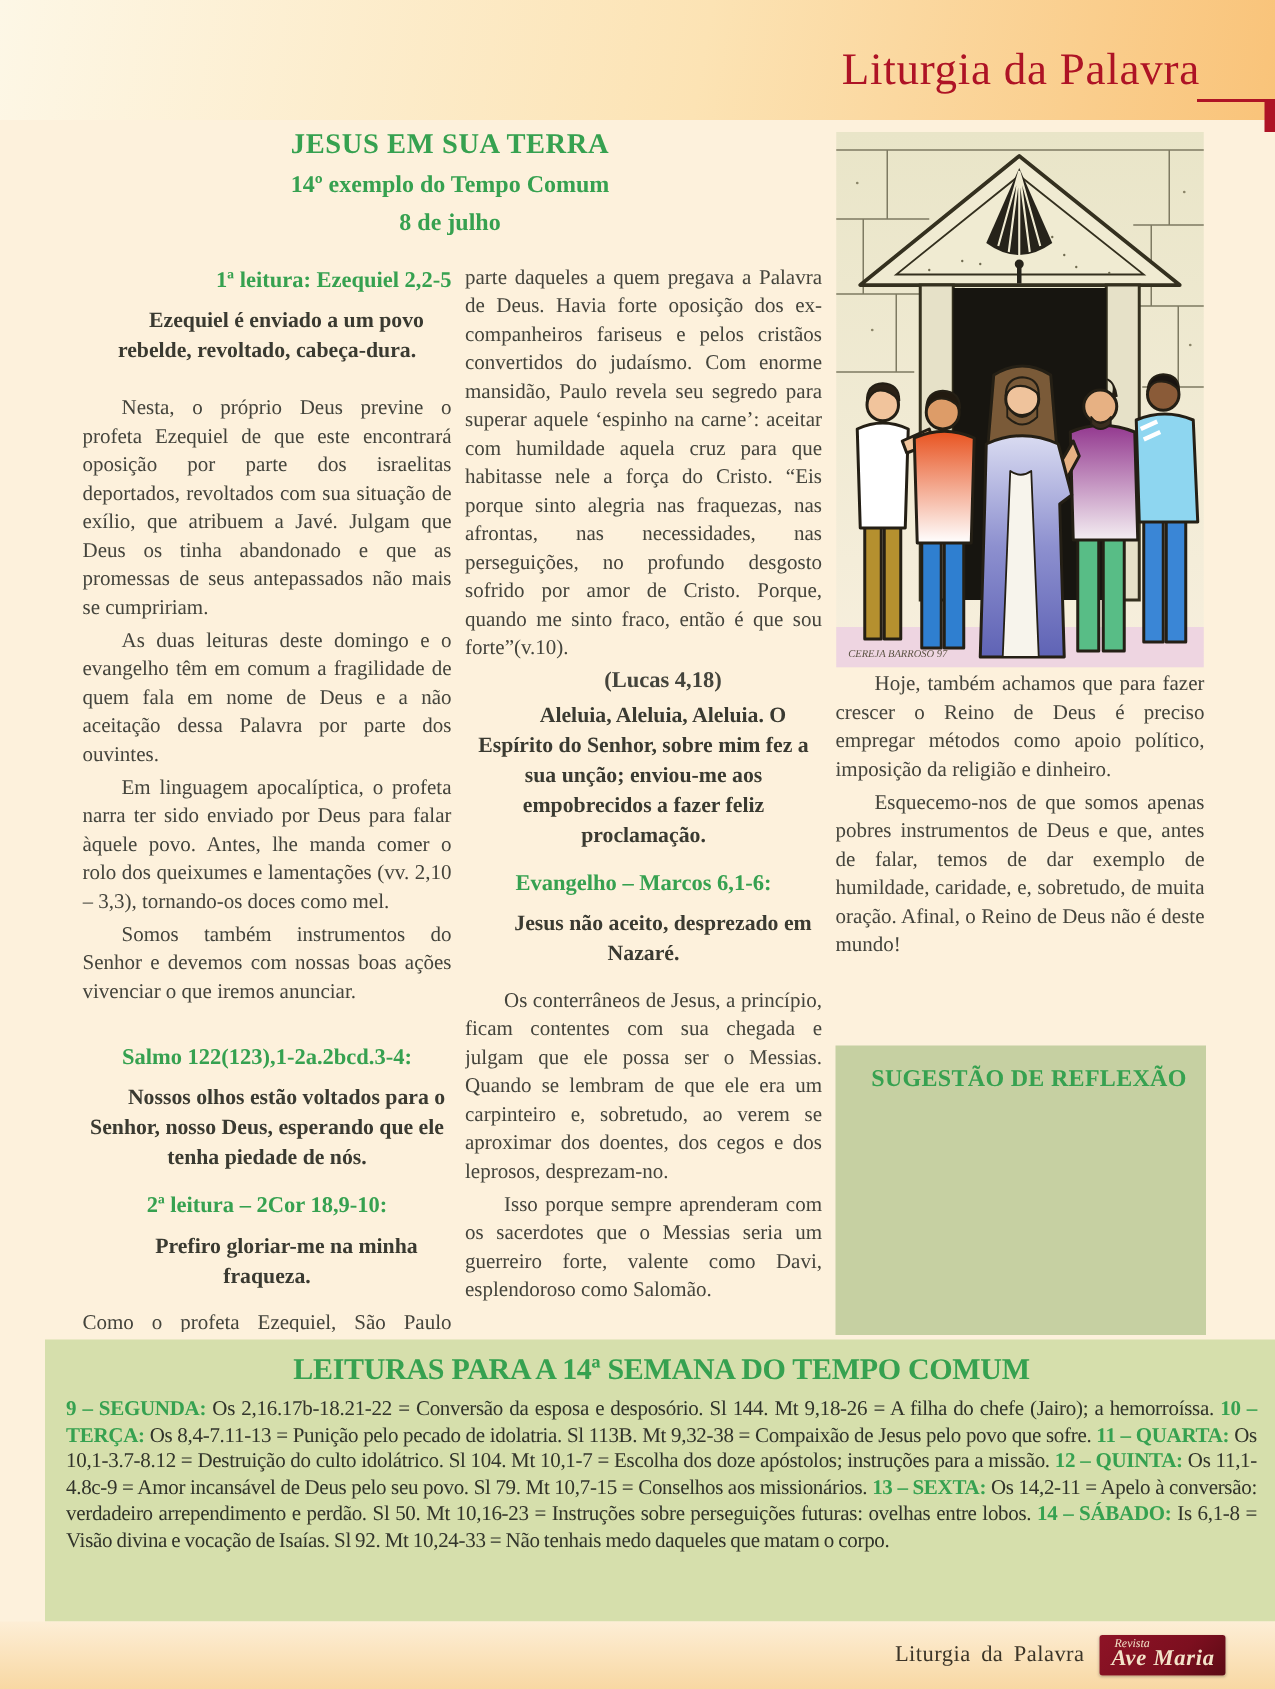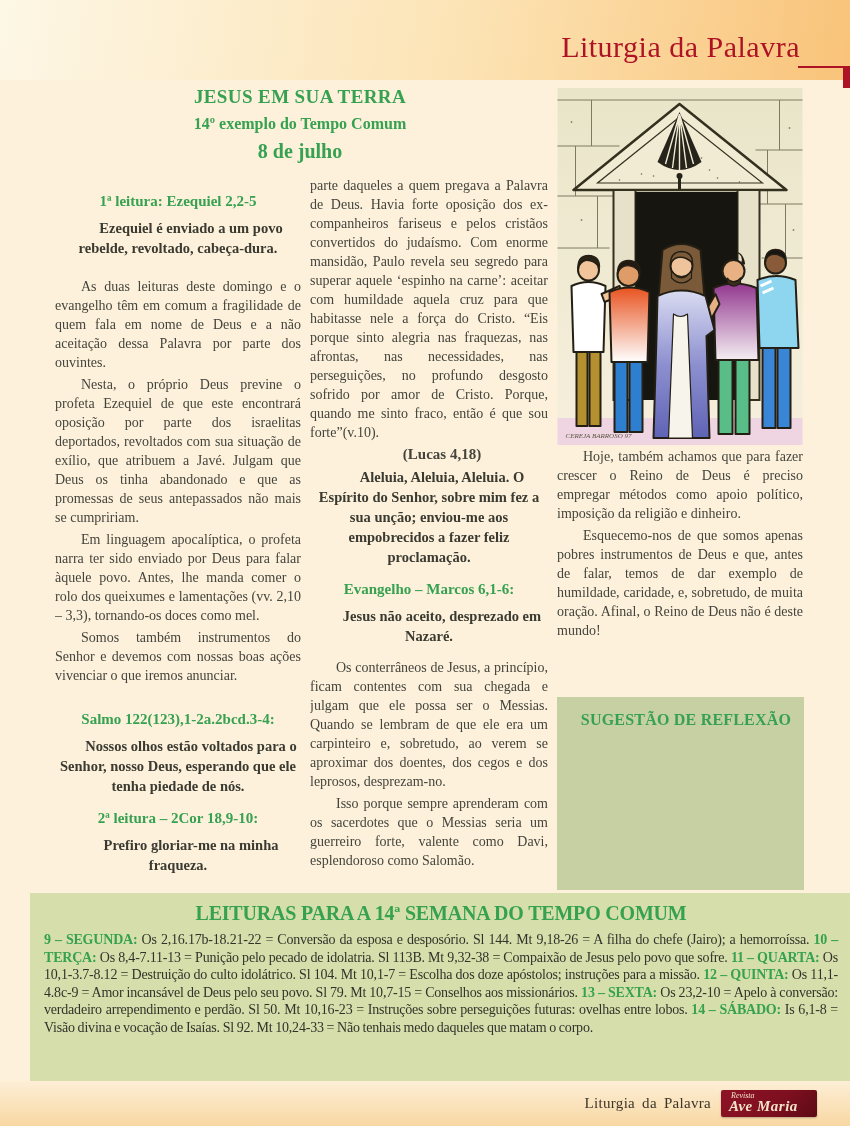--- a/index.html
+++ b/index.html
@@ -29,32 +29,32 @@
   .header-title{position:absolute;top:30px;right:50px;font-size:30px;letter-spacing:.5px;
     color:var(--accent-red);white-space:nowrap;}
   .header-rule{position:absolute;top:66px;right:0;width:52px;height:2px;background:var(--accent-red);}
   .header-edge-tab{position:absolute;top:66px;right:0;width:7px;height:22px;background:var(--accent-red);}
 
   
   .article-head{position:absolute;left:55px;top:86px;width:490px;text-align:center;
     color:var(--heading-green);font-weight:bold;}
   .article-head .t1{font-size:19px;letter-spacing:.4px;}
   .article-head .t2{font-size:16px;margin-top:7px;}
-  .article-head .t3{font-size:20px;margin-top:7px;text-align:center;}
+  .article-head .t3{font-size:16px;margin-top:7px;text-align:center;}
 
   
   .col{position:absolute;font-size:14px;line-height:19px;text-align:justify;overflow:hidden;}
   .col-left{left:55px;top:176px;width:246px;height:712px;}
   .col-mid{left:310px;top:176px;width:238px;height:712px;}
   .col-right-text{left:557px;top:447px;width:246px;height:240px;}
   .col p{text-indent:26px;margin:0 0 3px 0;}
   .col p.no-indent{text-indent:0;}
   .green-h{color:var(--heading-green);font-weight:bold;text-align:center;font-size:15px;
     text-indent:0;margin:13px 0 7px 0;line-height:19px;}
-  .green-h.first{margin-top:16px;}
+  .green-h.first{margin-top:2px;text-align:right;}
   .lead{font-weight:bold;text-align:center;text-indent:0;font-size:14.5px;line-height:20px;
     color:#3a3a31;margin:0 0 10px 0;}
   .sub-ref{font-weight:bold;text-align:center;text-indent:0;font-size:15px;margin:0 0 6px 0;}
   .gap-lg{height:16px;}
   .gap-md{height:9px;}
 
   
   .illustration{position:absolute;left:557px;top:88px;width:246px;height:357px;}
   .illustration svg{display:block;width:100%;height:100%;}
 
@@ -73,21 +73,21 @@
     letter-spacing:-.2px;margin-bottom:6px;}
   .readings-text{font-size:14px;line-height:17.5px;text-align:justify;color:#31332a;
     letter-spacing:-.2px;word-spacing:-.5px;}
   .rb-day{color:var(--heading-green);font-weight:bold;}
 
   
   .footer-band{position:absolute;left:0;top:1081px;width:850px;height:45px;
     background:linear-gradient(var(--footer-start),var(--footer-end));}
   .footer-inner{position:absolute;right:33px;top:9px;display:flex;align-items:center;gap:10px;}
   .footer-label{font-size:15px;color:#3c3528;letter-spacing:.3px;word-spacing:3px;}
-  .magazine-logo{width:96px;height:27px;border-radius:2px;position:relative;
+  .magazine-logo{width:84px;height:27px;border-radius:2px;position:relative;
     background:linear-gradient(135deg,#8e1326,var(--logo-maroon) 60%,#5c0a15);
     box-shadow:0 1px 2px rgba(0,0,0,.25);color:#f3e2c8;
     font-family:"Liberation Serif","DejaVu Serif",serif;font-style:italic;text-align:center;}
   .logo-revista{position:absolute;top:1px;left:10px;font-size:8px;}
   .logo-avemaria{position:absolute;bottom:2px;left:8px;font-size:15px;font-weight:bold;
     letter-spacing:.5px;}
 </style>
 </head>
 <body>
 
@@ -101,22 +101,22 @@
   <div class="article-head">
     <div class="t1">JESUS EM SUA TERRA</div>
     <div class="t2">14º exemplo do Tempo Comum</div>
     <div class="t3">8 de julho</div>
   </div>
 
   <div class="col col-left">
     <div class="green-h first">1ª leitura: Ezequiel 2,2-5</div>
     <p class="lead">Ezequiel é enviado a um povo rebelde, revoltado, cabeça-dura.</p>
     <div class="gap-lg"></div>
+    <p>Nesta, o próprio Deus previne o profeta Ezequiel de que este encontrará oposição por parte dos israelitas deportados, revoltados com sua situação de exílio, que atribuem a Javé. Julgam que Deus os tinha abandonado e que as promessas de seus antepassados não mais se cumpririam.</p>
     <p>As duas leituras deste domingo e o evangelho têm em comum a fragilidade de quem fala em nome de Deus e a não aceitação dessa Palavra por parte dos ouvintes.</p>
-    <p>Nesta, o próprio Deus previne o profeta Ezequiel de que este encontrará oposição por parte dos israelitas deportados, revoltados com sua situação de exílio, que atribuem a Javé. Julgam que Deus os tinha abandonado e que as promessas de seus antepassados não mais se cumpririam.</p>
     <p>Em linguagem apocalíptica, o profeta narra ter sido enviado por Deus para falar àquele povo. Antes, lhe manda comer o rolo dos queixumes e lamentações (vv. 2,10 – 3,3), tornando-os doces como mel.</p>
     <p>Somos também instrumentos do Senhor e devemos com nossas boas ações vivenciar o que iremos anunciar.</p>
     <div class="gap-md"></div>
     <div class="green-h">Salmo 122(123),1-2a.2bcd.3-4:</div>
     <p class="lead">Nossos olhos estão voltados para o Senhor, nosso Deus, esperando que ele tenha piedade de nós.</p>
     <div class="green-h">2ª leitura – 2Cor 18,9-10:</div>
     <p class="lead">Prefiro gloriar-me na minha fraqueza.</p>
     <div class="gap-md"></div>
     <p class="no-indent">Como o profeta Ezequiel, São Paulo também experimentou a oposição de</p>
   </div>
@@ -255,21 +255,21 @@
   </div>
 
   <div class="readings-box">
     <div class="readings-title">LEITURAS PARA A 14ª SEMANA DO TEMPO COMUM</div>
     <div class="readings-text">
       <span class="rb-day">9 – SEGUNDA:</span>
       <span>Os 2,16.17b-18.21-22 = Conversão da esposa e desposório. Sl 144. Mt 9,18-26 = A filha do chefe (Jairo); a hemorroíssa. </span><span class="rb-day">10 – TERÇA:</span>
       <span>Os 8,4-7.11-13 = Punição pelo pecado de idolatria. Sl 113B. Mt 9,32-38 = Compaixão de Jesus pelo povo que sofre. </span><span class="rb-day">11 – QUARTA:</span>
       <span>Os 10,1-3.7-8.12 = Destruição do culto idolátrico. Sl 104. Mt 10,1-7 = Escolha dos doze apóstolos; instruções para a missão. </span><span class="rb-day">12 – QUINTA:</span>
       <span>Os 11,1-4.8c-9 = Amor incansável de Deus pelo seu povo. Sl 79. Mt 10,7-15 = Conselhos aos missionários. </span><span class="rb-day">13 – SEXTA:</span>
-      <span>Os 23,2-10 = Apelo à conversão: verdadeiro arrependimento e perdão. Sl 50. Mt 10,16-23 = Instruções sobre perseguições futuras: ovelhas entre lobos. </span><span class="rb-day">14 – SÁBADO:</span>
+      <span>Os 14,2-11 = Apelo à conversão: verdadeiro arrependimento e perdão. Sl 50. Mt 10,16-23 = Instruções sobre perseguições futuras: ovelhas entre lobos. </span><span class="rb-day">14 – SÁBADO:</span>
       <span>Is 6,1-8 = Visão divina e vocação de Isaías. Sl 92. Mt 10,24-33 = Não tenhais medo daqueles que matam o corpo.</span>
     </div>
   </div>
 
   <div class="footer-band">
     <div class="footer-inner">
       <span class="footer-label">Liturgia da Palavra</span>
       <span class="magazine-logo">
         <span class="logo-revista">Revista</span>
         <span class="logo-avemaria">Ave Maria</span>

